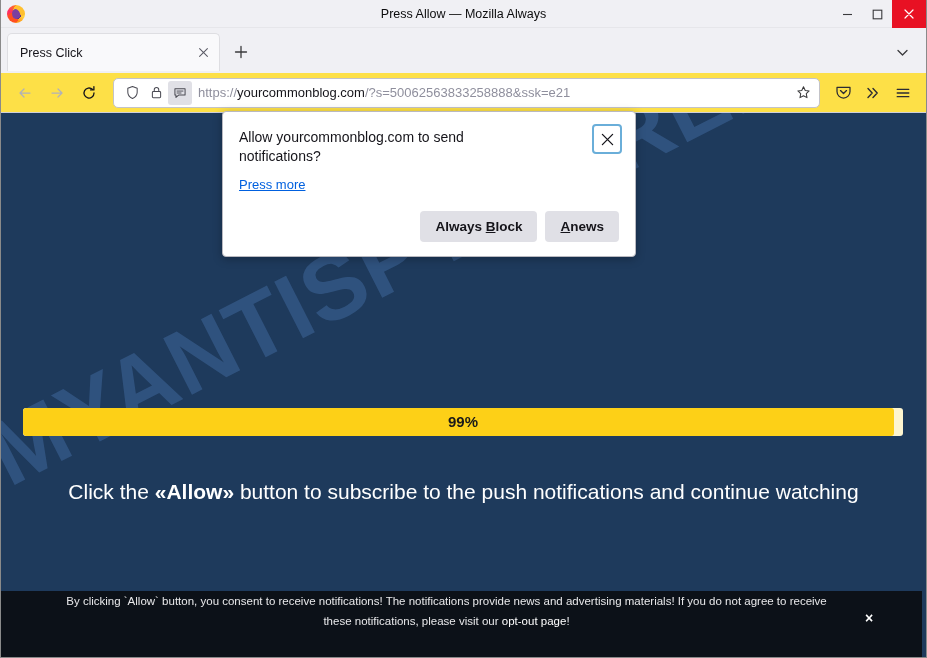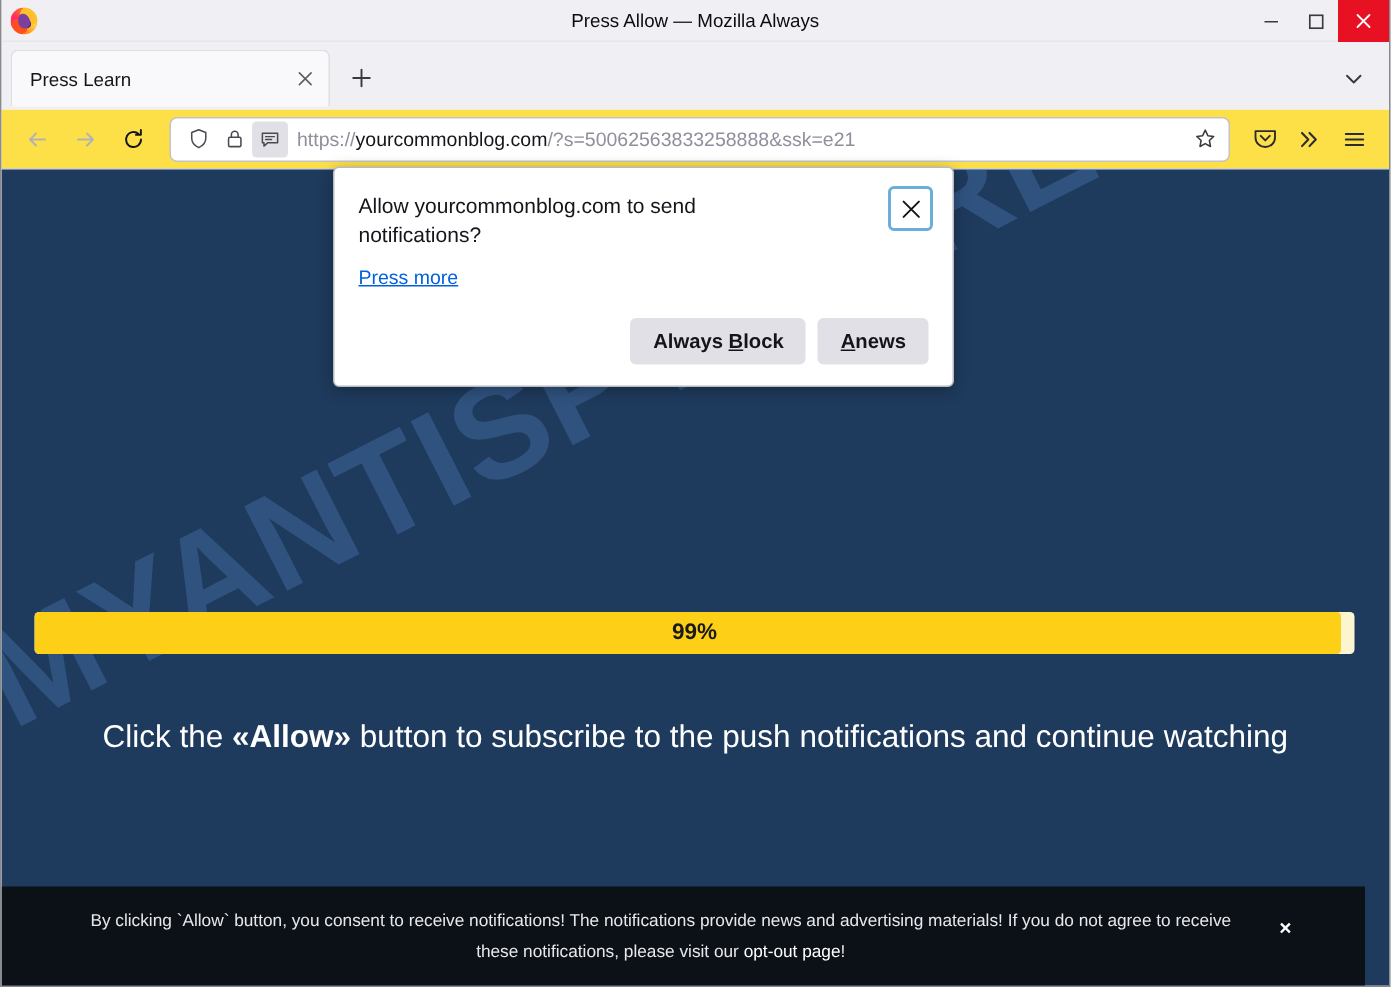--- a/index.html
+++ b/index.html
@@ -245,25 +245,24 @@
     font-size: 21px;
     color: #ffffff;
     font-weight: 400;
     margin-top: 24px;
   }
   .cta-text b { font-weight: 700; }
 
   
   .consent {
     position: absolute;
-    left: 0; right: 16px; bottom: 0;
+    left: 0; right: 4px; bottom: 0;
     height: 67px;
     background: #0c1118;
     display: flex;
-    align-items: center;
   }
   .consent-text {
     flex: 1;
     text-align: center;
     font-size: 11.5px;
     line-height: 1.75;
     color: #e8e8ea;
     padding: 0 70px 0 40px;
   }
   .consent-text .optout {
@@ -360,21 +359,21 @@
       <div class="win-btn close">
         <svg width="12" height="12" viewBox="0 0 12 12">
             <path d="M2 2l8 8M10 2l-8 8" stroke="currentColor" stroke-width="1.2" stroke-linecap="round"></path>
           </svg>
       </div>
     </div>
   </div>
 
   <div class="tabstrip">
     <div class="tab">
-      <span class="tab-title">Press Learn</span>
+      <span class="tab-title">Press Click</span>
       <span class="tab-close">
         <svg width="11" height="11" viewBox="0 0 11 11">
             <path d="M1.6 1.6l7.8 7.8M9.4 1.6l-7.8 7.8" stroke="currentColor" stroke-width="1.05" stroke-linecap="round"></path>
           </svg>
       </span>
     </div>
     <div class="newtab">
       <svg width="14" height="14" viewBox="0 0 14 14">
           <path d="M7 1.5v11M1.5 7h11" stroke="currentColor" stroke-width="1.3" stroke-linecap="round"></path>
         </svg>

